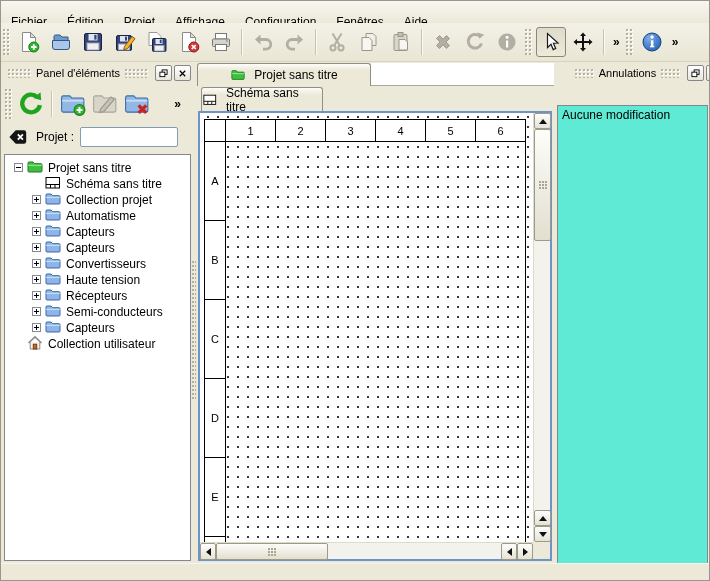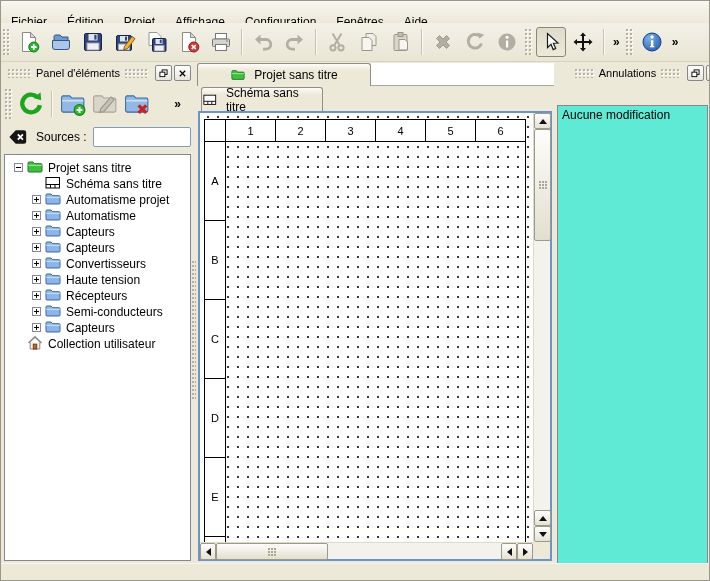--- a/index.html
+++ b/index.html
@@ -359,21 +359,21 @@
         </div>
         <div class="tb-overflow" style="margin-left: auto; margin-right: 6px;">»</div>
       </div>
     <div id="filter-row">
       <div id="filter-clear">
           <svg viewBox="0 0 22 22">
             <path d="M8.5 3.5h9A2.5 2.5 0 0 1 20 6v10a2.5 2.5 0 0 1-2.5 2.5h-9L1.5 11z" fill="#141414"></path>
             <path d="M10.8 8.2l5.6 5.6m0-5.6l-5.6 5.6" stroke="#fff" stroke-width="2"></path>
           </svg>
         </div>
-      <span id="filter-label">Sources :</span>
+      <span id="filter-label">Projet :</span>
       <input class="filter-input" value="" style="">
     </div>
     <div id="tree">
         <div class="tree-row">
           <span class="tr-spacer" style="width: 4px;"></span>
           <span class="tr-exp">
             <svg viewBox="0 0 9 9">
               <rect x="0.5" y="0.5" width="8" height="8" fill="#fff" stroke="#848896"></rect>
               <path d="M2 4.5h5" stroke="#000"></path>
             </svg>
@@ -398,21 +398,21 @@
           <span class="tr-exp">
             <svg viewBox="0 0 9 9">
               <rect x="0.5" y="0.5" width="8" height="8" fill="#fff" stroke="#848896"></rect>
               <path d="M2 4.5h5M4.5 2v5" stroke="#000"></path>
             </svg>
           </span>
           <span class="tr-icon"><svg viewBox="0 0 16 16">
               <path d="M1 5.5V4a1 1 0 0 1 1-1h4l1.5 1.7H14a1 1 0 0 1 1 1V12a1 1 0 0 1-1 1H2a1 1 0 0 1-1-1z" fill="#8cb6e8" stroke="#3b69a5"></path>
               <path d="M1.2 6.4h13.6" stroke="#c6dcf5" stroke-width="1.3"></path>
             </svg></span>
-          <span class="tr-label">Automatisme projet</span>
+          <span class="tr-label">Collection projet</span>
         </div>
         <div class="tree-row">
           <span class="tr-spacer" style="width: 22px;"></span>
           <span class="tr-exp">
             <svg viewBox="0 0 9 9">
               <rect x="0.5" y="0.5" width="8" height="8" fill="#fff" stroke="#848896"></rect>
               <path d="M2 4.5h5M4.5 2v5" stroke="#000"></path>
             </svg>
           </span>
           <span class="tr-icon"><svg viewBox="0 0 16 16">

